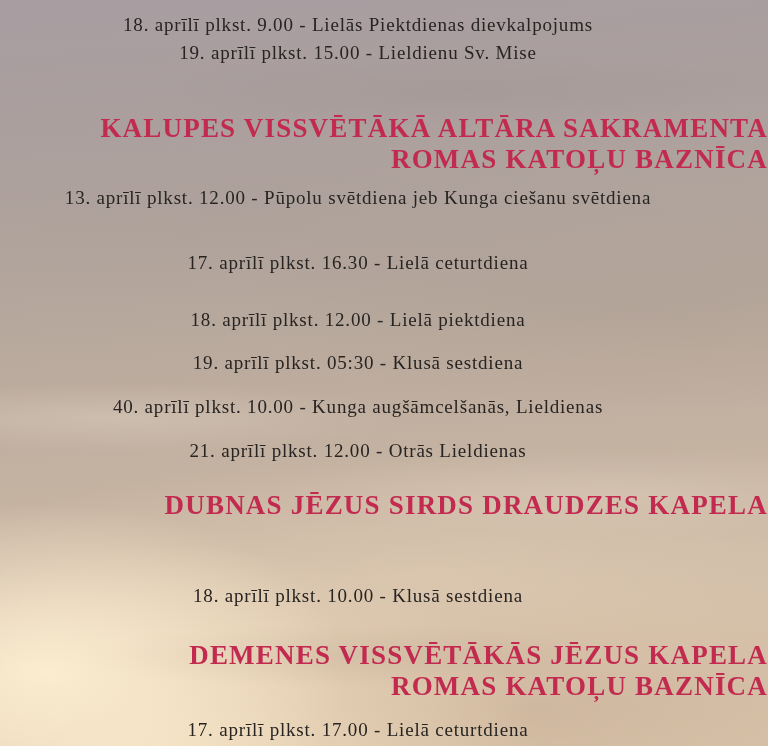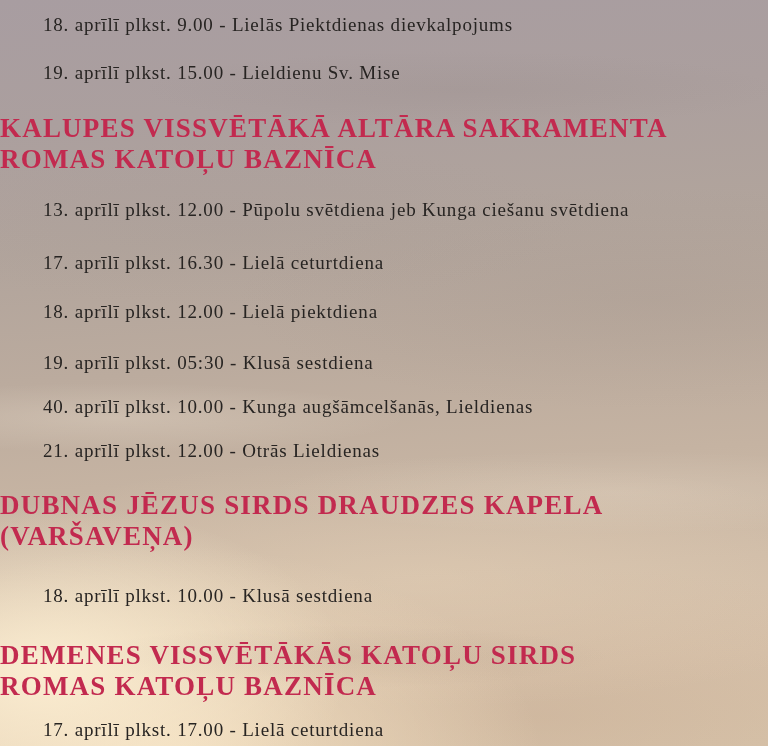--- a/index.html
+++ b/index.html
@@ -44,56 +44,56 @@
   }
 
   .entry {
     position: absolute;
     left: 43px;
     width: 630px;
     font-size: 19px;
     line-height: 26px;
     letter-spacing: 0.8px;
     color: #272422;
+    text-align: center;
   }
 
   .heading {
     position: absolute;
     left: 0;
     width: 768px;
-    text-align: left;
+    text-align: right;
     font-weight: bold;
     font-size: 27px;
     line-height: 31px;
     letter-spacing: 1.2px;
     color: #c22a4f;
   }
 </style>
 </head>
 <body>
 
 <div class="sky"></div>
 
 <div class="entry" style="top:12px">18. aprīlī plkst. 9.00 - Lielās Piektdienas dievkalpojums</div>
-<div class="entry" style="top:60px">19. aprīlī plkst. 15.00 - Lieldienu Sv. Mise</div>
+<div class="entry" style="top:40px">19. aprīlī plkst. 15.00 - Lieldienu Sv. Mise</div>
 
 <div class="heading" style="top:113px">
   <div>KALUPES VISSVĒTĀKĀ ALTĀRA SAKRAMENTA</div>
   <div>ROMAS KATOĻU BAZNĪCA</div>
 </div>
-<div class="entry" style="top:197px">13. aprīlī plkst. 12.00 - Pūpolu svētdiena jeb Kunga ciešanu svētdiena</div>
+<div class="entry" style="top:185px">13. aprīlī plkst. 12.00 - Pūpolu svētdiena jeb Kunga ciešanu svētdiena</div>
 <div class="entry" style="top:250px">17. aprīlī plkst. 16.30 - Lielā ceturtdiena</div>
-<div class="entry" style="top:299px">18. aprīlī plkst. 12.00 - Lielā piektdiena</div>
+<div class="entry" style="top:307px">18. aprīlī plkst. 12.00 - Lielā piektdiena</div>
 <div class="entry" style="top:350px">19. aprīlī plkst. 05:30 - Klusā sestdiena</div>
 <div class="entry" style="top:394px">40. aprīlī plkst. 10.00 - Kunga augšāmcelšanās, Lieldienas</div>
 <div class="entry" style="top:438px">21. aprīlī plkst. 12.00 - Otrās Lieldienas</div>
 
 <div class="heading" style="top:490px">
   <div>DUBNAS JĒZUS SIRDS DRAUDZES KAPELA</div>
-  <div>(VARŠAVEŅA)</div>
 </div>
 <div class="entry" style="top:583px">18. aprīlī plkst. 10.00 - Klusā sestdiena</div>
 
 <div class="heading" style="top:640px">
-  <div>DEMENES VISSVĒTĀKĀS KATOĻU SIRDS</div>
+  <div>DEMENES VISSVĒTĀKĀS JĒZUS KAPELA</div>
   <div>ROMAS KATOĻU BAZNĪCA</div>
 </div>
 <div class="entry" style="top:717px">17. aprīlī plkst. 17.00 - Lielā ceturtdiena</div>
 
 </body></html>

